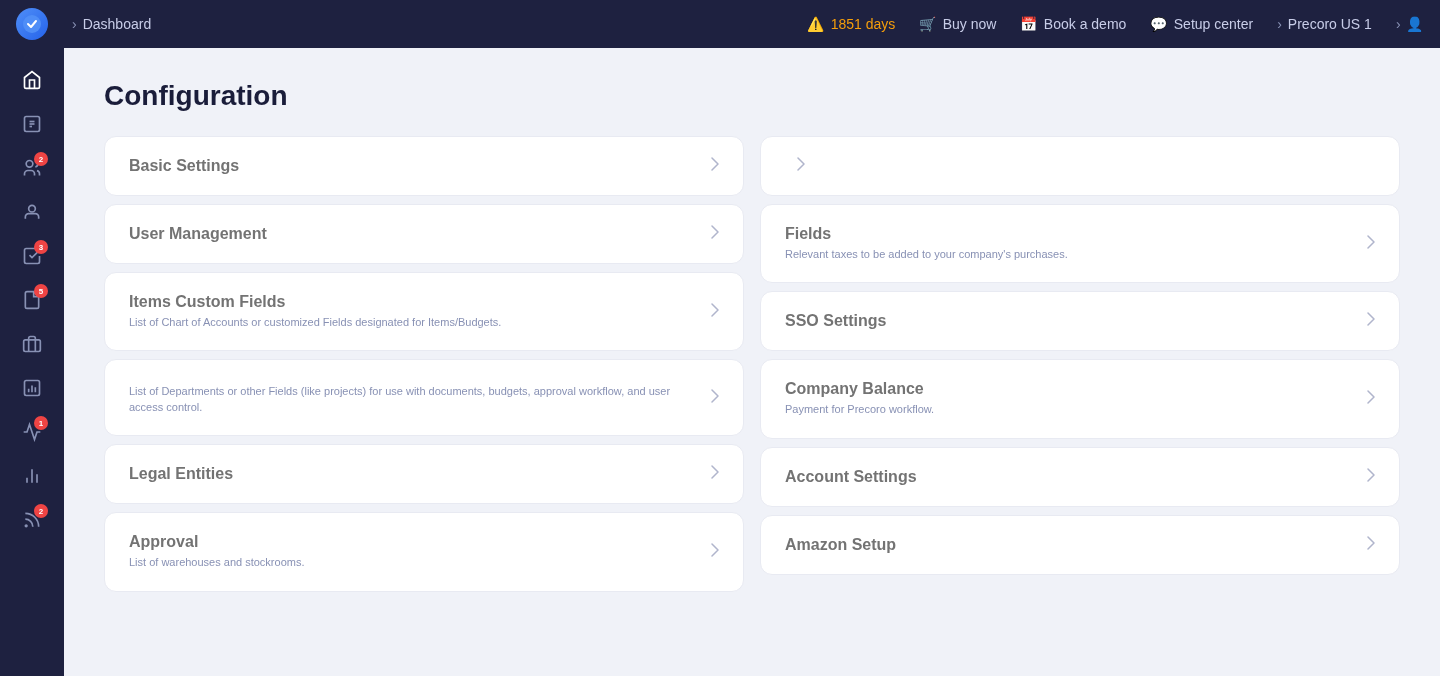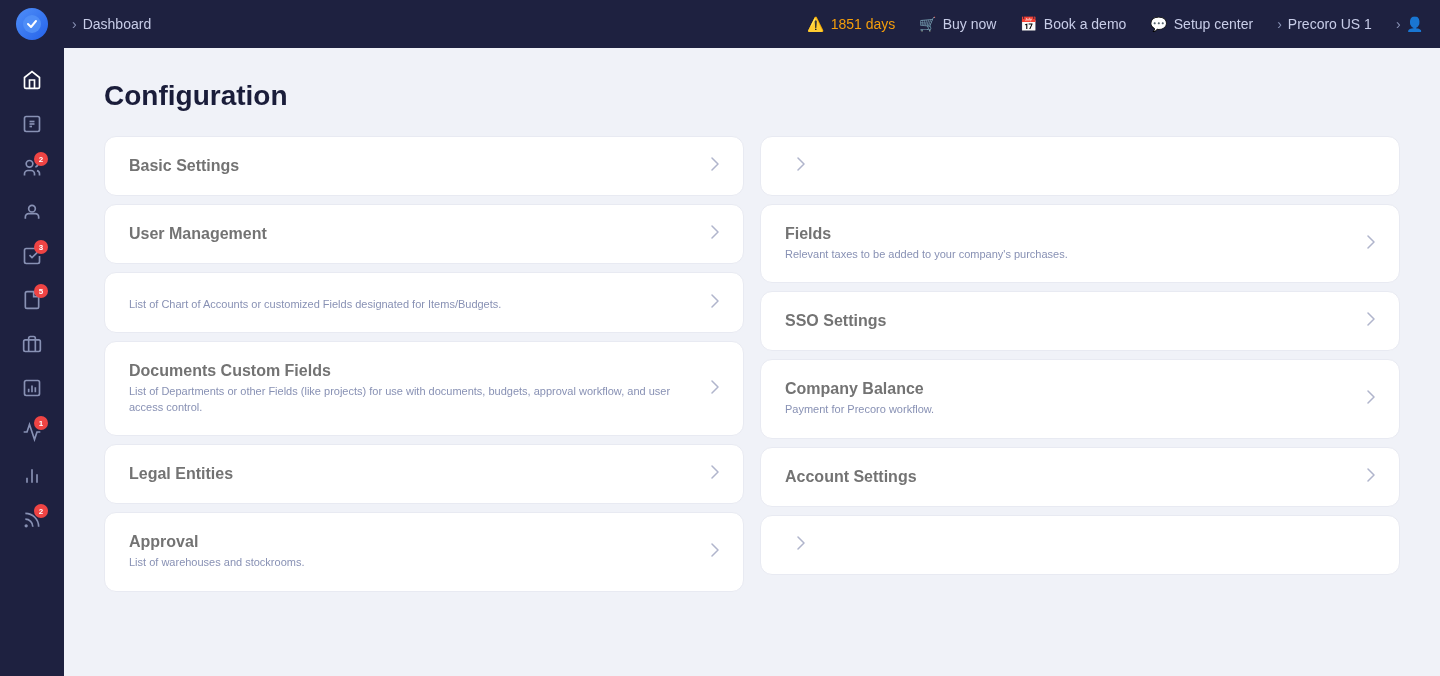--- a/index.html
+++ b/index.html
@@ -274,29 +274,29 @@
           <div class="config-item">
             <div class="config-item-text">
               <div class="config-item-title">User Management</div>
             </div>
             <span class="config-chevron"><svg width="8" height="14" viewBox="0 0 8 14" fill="none">
                 <path d="M1 1l6 6-6 6" stroke="#b0b5cc" stroke-width="1.5" stroke-linecap="round" stroke-linejoin="round"></path>
               </svg></span>
           </div>
           <div class="config-item">
             <div class="config-item-text">
+              <div class="config-item-title">Items Custom Fields</div>
               <div class="config-item-subtitle">List of Chart of Accounts or customized Fields designated for Items/Budgets.</div>
             </div>
             <span class="config-chevron"><svg width="8" height="14" viewBox="0 0 8 14" fill="none">
                 <path d="M1 1l6 6-6 6" stroke="#b0b5cc" stroke-width="1.5" stroke-linecap="round" stroke-linejoin="round"></path>
               </svg></span>
           </div>
           <div class="config-item">
             <div class="config-item-text">
-              <div class="config-item-title">Documents Custom Fields</div>
               <div class="config-item-subtitle">List of Departments or other Fields (like projects) for use with documents, budgets, approval workflow, and user access control.</div>
             </div>
             <span class="config-chevron"><svg width="8" height="14" viewBox="0 0 8 14" fill="none">
                 <path d="M1 1l6 6-6 6" stroke="#b0b5cc" stroke-width="1.5" stroke-linecap="round" stroke-linejoin="round"></path>
               </svg></span>
           </div>
           <div class="config-item">
             <div class="config-item-text">
               <div class="config-item-title">Legal Entities</div>
             </div>
@@ -349,20 +349,23 @@
           </div>
           <div class="config-item">
             <div class="config-item-text">
               <div class="config-item-title">Account Settings</div>
             </div>
             <span class="config-chevron"><svg width="8" height="14" viewBox="0 0 8 14" fill="none">
                 <path d="M1 1l6 6-6 6" stroke="#b0b5cc" stroke-width="1.5" stroke-linecap="round" stroke-linejoin="round"></path>
               </svg></span>
           </div>
           <div class="config-item">
+            <div class="config-item-text">
+              <div class="config-item-title">Amazon Setup</div>
+            </div>
             <span class="config-chevron"><svg width="8" height="14" viewBox="0 0 8 14" fill="none">
                 <path d="M1 1l6 6-6 6" stroke="#b0b5cc" stroke-width="1.5" stroke-linecap="round" stroke-linejoin="round"></path>
               </svg></span>
           </div>
         </div>
     </div>
   </main>
 </div>
 
 </body></html>

